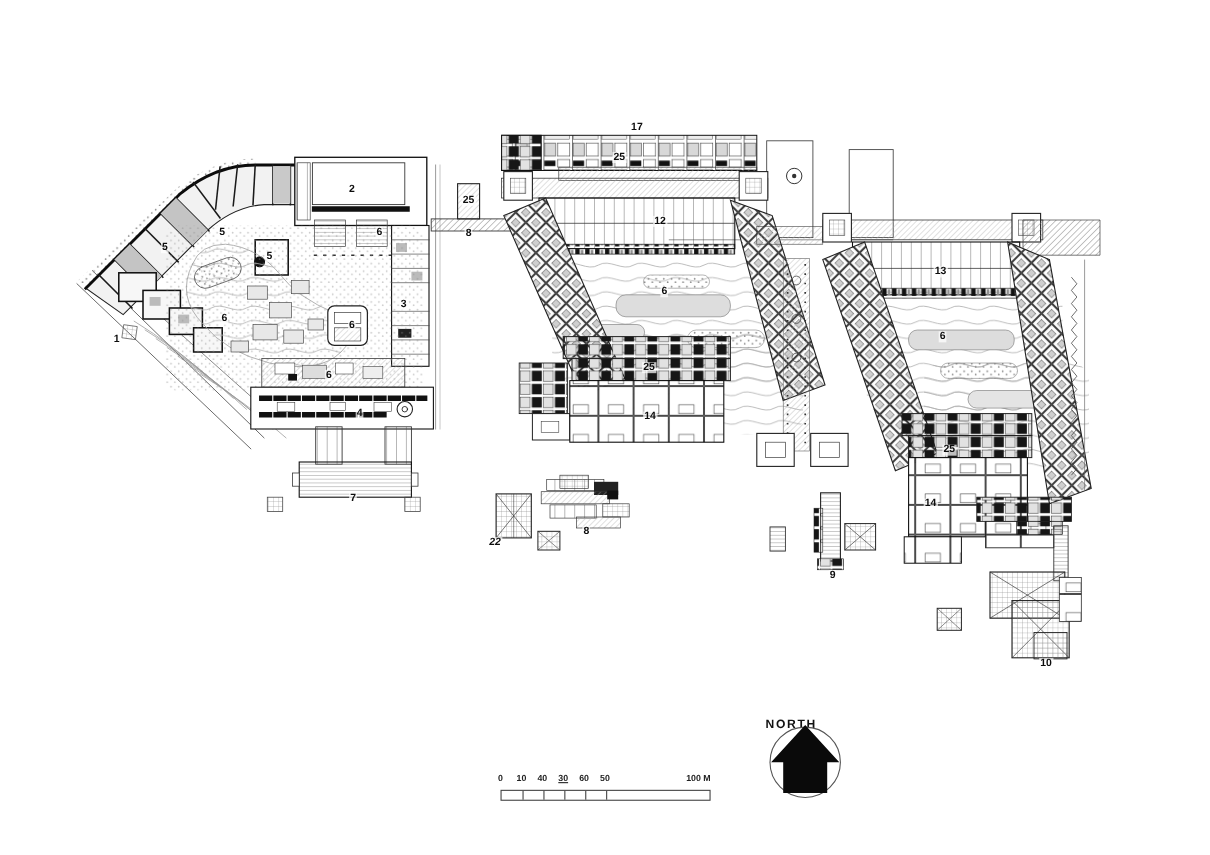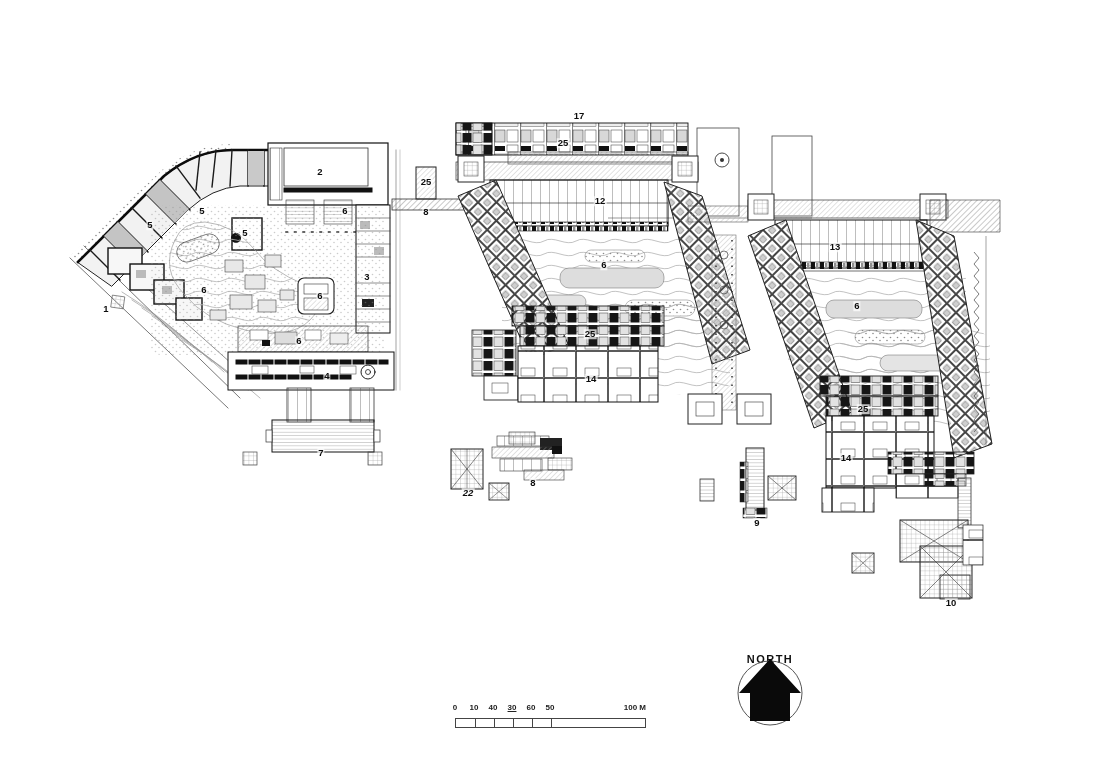--- a/index.html
+++ b/index.html
@@ -3,21 +3,21 @@
 <meta charset="utf-8">
 <style>
   html,body{margin:0;padding:0;background:#fff;}
   .stage{position:relative;width:1100px;height:777px;background:#ffffff;overflow:hidden;
          font-family:"Liberation Sans",sans-serif;}
   svg{position:absolute;left:0;top:0;}
   .labels{position:absolute;left:0;top:0;width:1100px;height:777px;pointer-events:none;}
   .plan-label{position:absolute;transform:translate(-50%,-50%);
       font:700 9.5px "Liberation Sans",sans-serif;color:#0d0d0d;line-height:1;
       background:rgba(255,255,255,.72);padding:0 1px;letter-spacing:0;}
-  .north{position:absolute;left:734px;top:653px;width:72px;text-align:center;}
+  .north{position:absolute;left:696px;top:653px;width:72px;text-align:left;}
   .north-label{font:700 11px "Liberation Sans",sans-serif;letter-spacing:1.5px;color:#111;}
   .scalebar{position:absolute;left:455px;top:703px;width:191px;height:26px;}
   .scale-ticks{position:absolute;left:0;top:0;width:191px;height:10px;}
   .scale-tick{position:absolute;top:0;transform:translateX(-50%);
       font:700 8px "Liberation Sans",sans-serif;color:#222;}
   .scale-end{position:absolute;top:0;left:191px;transform:translateX(-100%);
       font:700 8px "Liberation Sans",sans-serif;color:#222;white-space:nowrap;}
   .scale-track{position:absolute;left:0;top:15px;width:189px;height:8px;
       border:1px solid #444;background:#fff;}
   .scale-div{position:absolute;top:0;width:1px;height:8px;background:#444;}
@@ -349,25 +349,25 @@
       <span class="plan-label" style="left: 320px; top: 296px;">6</span>
       <span class="plan-label" style="left: 299px; top: 341px;">6</span>
       <span class="plan-label" style="left: 604px; top: 265px;">6</span>
       <span class="plan-label" style="left: 857px; top: 306px;">6</span>
       <span class="plan-label" style="left: 321px; top: 453px;">7</span>
       <span class="plan-label" style="left: 533px; top: 483px;">8</span>
       <span class="plan-label" style="left: 757px; top: 523px;">9</span>
       <span class="plan-label" style="left: 951px; top: 603px;">10</span>
       <span class="plan-label" style="left: 579px; top: 116px;">17</span>
       <span class="plan-label" style="left: 600px; top: 201px;">12</span>
-      <span class="plan-label" style="left: 835px; top: 247px;">13</span>
+      <span class="plan-label" style="left: 855px; top: 247px;">13</span>
       <span class="plan-label" style="left: 591px; top: 379px;">14</span>
       <span class="plan-label" style="left: 846px; top: 458px;">14</span>
       <span class="plan-label" style="left: 426px; top: 212px;">8</span>
-      <span class="plan-label" style="left: 468px; top: 493px; font-style: italic;">22</span>
+      <span class="plan-label" style="left: 450px; top: 493px; font-style: italic;">22</span>
       <span class="plan-label" style="left: 563px; top: 143px;">25</span>
       <span class="plan-label" style="left: 426px; top: 182px;">25</span>
       <span class="plan-label" style="left: 590px; top: 334px;">25</span>
       <span class="plan-label" style="left: 863px; top: 409px;">25</span>
     </div>
 
 <div class="north">
   <div class="north-label">NORTH</div>
   <svg width="72" height="74" viewBox="0 0 72 74">
     <circle cx="36" cy="40" r="32" fill="none" stroke="#555" stroke-width="1"></circle>

